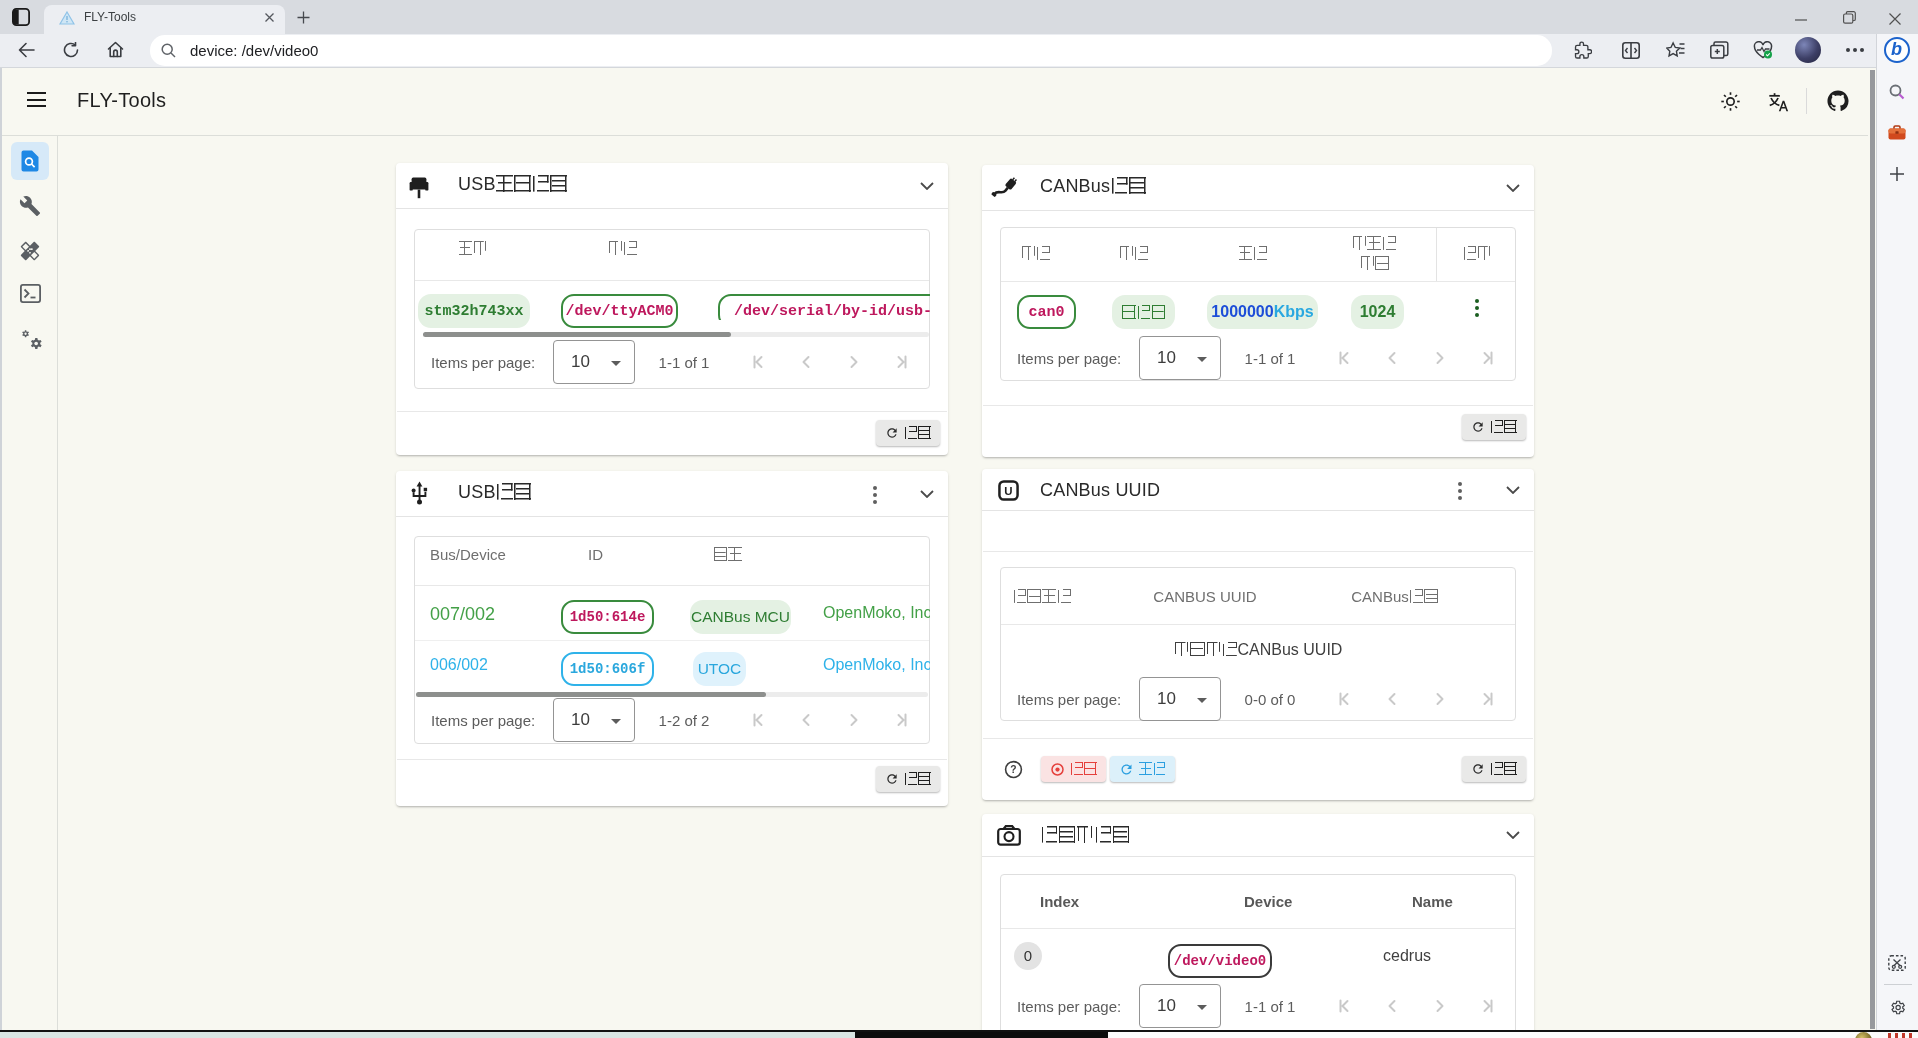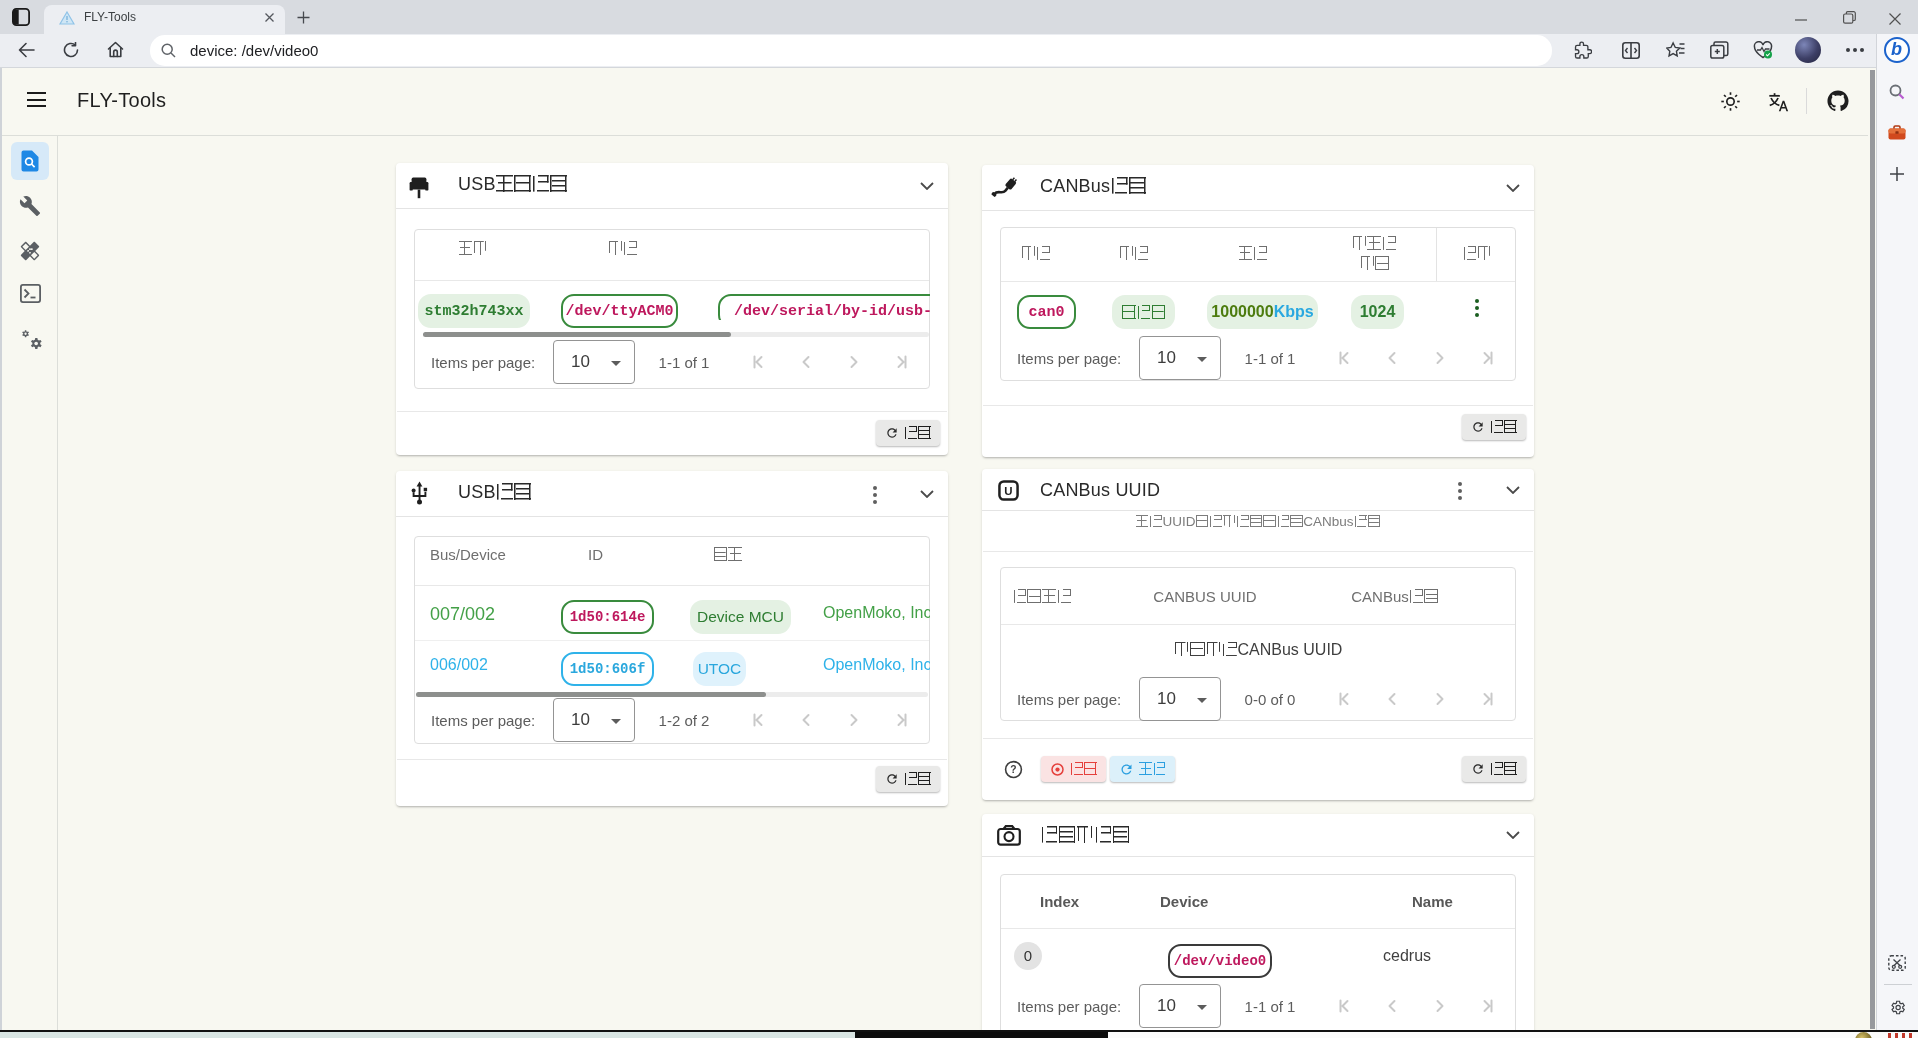--- a/index.html
+++ b/index.html
@@ -292,21 +292,21 @@
         <path d="M1 1 L7 7 L13 1" stroke="#4a4a4a" stroke-width="1.8" fill="none"></path>
       </svg>
 </div>
 <div class="panel" style="left:414px;top:536px;width:516px;height:208px"></div>
 <span class="th" style="left:430px;top:546px">Bus/Device</span>
 <span class="th" style="left:588px;top:546px">ID</span>
 <span class="th" style="left:713px;top:546px"><i class="k k5"></i><i class="k k2"></i></span>
 <div class="divl" style="left:415px;width:514px;top:585px"></div>
 <span class="a" style="left:430px;top:604px;font-size:18px;color:#43a047">007/002</span>
 <div class="pill" style="left:561px;top:600px;width:93px;font-size:14px">1d50:614e</div>
-<div class="chip" style="left:690px;top:600px;width:101px;font-family:'Liberation Sans',sans-serif;font-weight:normal;font-size:15.5px">Device MCU</div>
+<div class="chip" style="left:690px;top:600px;width:101px;font-family:'Liberation Sans',sans-serif;font-weight:normal;font-size:15.5px">CANBus MCU</div>
 <span class="a" style="left:823px;top:604px;font-size:16px;color:#43a047;width:107px;overflow:hidden;white-space:nowrap">OpenMoko, Inc. st</span>
 <div class="divl" style="left:415px;width:514px;top:640px;background:#efefef"></div>
 <span class="a" style="left:430px;top:656px;font-size:16px;color:#2eb2e9">006/002</span>
 <div class="pill" style="left:561px;top:652px;width:93px;font-size:14px;border-color:#2eb2e9;color:#2aa7dd">1d50:606f</div>
 <div class="chip" style="left:693px;top:652px;width:53px;background:#dff2fc;color:#2aa7dd;font-family:'Liberation Sans',sans-serif;font-weight:normal;font-size:15.5px">UTOC</div>
 <span class="a" style="left:823px;top:656px;font-size:16px;color:#2eb2e9;width:107px;overflow:hidden;white-space:nowrap">OpenMoko, Inc. C</span>
 <div class="hst" style="left:416px;top:692px;width:512px"></div>
 <div class="hsb" style="left:416px;top:692px;width:350px"></div>
 <div class="pag" style="left:414px;top:698px;width:516px">
  <span class="ipp">Items per page:</span>
@@ -361,21 +361,21 @@
 <div class="a" style="left:1436px;top:228px;width:1px;height:53px;background:#e3e3e3"></div>
 <span class="th" style="left:1462px;top:245px"><i class="k k4"></i><i class="k k3"></i></span>
 <div class="divl" style="left:1001px;width:514px;top:281px"></div>
 <div class="pill" style="left:1017px;top:295px;width:59px">can0</div>
 <div class="chip" style="left:1112px;top:295px;width:63px;font-family:'Liberation Sans',sans-serif;font-weight:normal">
       <i class="k k1"></i>
       <i class="k k4"></i>
       <i class="k k1"></i>
     </div>
 <div class="chip" style="left:1207px;top:295px;width:111px;font-family:'Liberation Sans',sans-serif;font-size:16px">
-      <span style="color:#4d7c0f">1000000</span>
+      <span style="color:#1d4ed8">1000000</span>
       <span style="color:#29a8e0">Kbps</span>
     </div>
 <div class="chip" style="left:1351px;top:295px;width:53px;font-family:'Liberation Sans',sans-serif;font-size:16px">1024</div>
 <div class="kebab" style="left:1475px;top:299px">
       <i style="background:#1b5e20"></i>
       <i style="background:#1b5e20"></i>
       <i style="background:#1b5e20"></i>
     </div>
 <div class="pag" style="left:1000px;top:336px;width:516px">
  <span class="ipp">Items per page:</span>
@@ -415,21 +415,20 @@
  <div class="kebab" style="left:476px;top:13px">
         <i></i>
         <i></i>
         <i></i>
       </div>
  <svg class="a" style="left:524px;top:17px" width="14" height="8">
         <path d="M1 1 L7 7 L13 1" stroke="#4a4a4a" stroke-width="1.8" fill="none"></path>
       </svg>
 </div>
 <div class="a" style="left:982px;top:469px;width:552px;height:42px;border-bottom:1px solid #e4e4e4;box-sizing:border-box"></div>
-<div class="a" style="left:982px;top:514px;width:552px;text-align:center;font-size:13.5px;color:#7c7c7c"><i class="k k2"></i><i class="k k4"></i>UUID<i class="k k1"></i><i class="k k4"></i><i class="k k3"></i><i class="k k4"></i><i class="k k5"></i><i class="k k1"></i><i class="k k4"></i><i class="k k5"></i>CANbus<i class="k k4"></i><i class="k k5"></i></div>
 <div class="divl" style="left:983px;width:550px;top:551px"></div>
 <div class="panel" style="left:1000px;top:567px;width:516px;height:154px"></div>
 <span class="th" style="left:1012px;top:588px"><i class="k k4"></i><i class="k k1"></i><i class="k k2"></i><i class="k k4"></i></span>
 <span class="th" style="left:1105px;top:588px;width:200px;text-align:center;display:inline-block">CANBUS UUID</span>
 <span class="th" style="left:1320px;top:588px;width:150px;text-align:center;display:inline-block">CANBus<i class="k k4"></i><i class="k k5"></i></span>
 <div class="divl" style="left:1001px;width:514px;top:624px"></div>
 <div class="a" style="left:1000px;top:641px;width:516px;text-align:center;font-size:16px;color:#3f3f3f"><i class="k k3"></i><i class="k k1"></i><i class="k k3"></i><i class="k k4"></i>CANBus UUID</div>
 <div class="pag" style="left:1000px;top:677px;width:516px">
  <span class="ipp">Items per page:</span>
  <div class="dd">
@@ -482,21 +481,21 @@
         <path d="M6.5 4 L8.8 1.2 h6.4 L17.5 4" fill="none" stroke="#1f1f1f" stroke-width="2.2"></path>
         <circle cx="12" cy="11.6" r="4.5" fill="none" stroke="#1f1f1f" stroke-width="2.1"></circle>
       </svg>
  <div class="ctitle" style="left:58px"><i class="k k4"></i><i class="k k5"></i><i class="k k3"></i><i class="k k4"></i><i class="k k5"></i></div>
  <svg class="a" style="left:524px;top:17px" width="14" height="8">
         <path d="M1 1 L7 7 L13 1" stroke="#4a4a4a" stroke-width="1.8" fill="none"></path>
       </svg>
 </div>
 <div class="panel" style="left:1000px;top:874px;width:516px;height:160px"></div>
 <span class="th" style="left:1040px;top:893px;color:#585858;font-weight:bold">Index</span>
-<span class="th" style="left:1160px;top:893px;color:#585858;font-weight:bold">Device</span>
+<span class="th" style="left:1244px;top:893px;color:#585858;font-weight:bold">Device</span>
 <span class="th" style="left:1412px;top:893px;color:#585858;font-weight:bold">Name</span>
 <div class="divl" style="left:1001px;width:514px;top:928px"></div>
 <div class="a" style="left:1014px;top:942px;width:28px;height:28px;border-radius:50%;background:#e3e3e3;color:#333;font-size:15px;text-align:center;line-height:28px">0</div>
 <div class="pill" style="left:1168px;top:944px;width:104px;border-color:#3a3a3a;color:#be185d;font-size:14px">/dev/video0</div>
 <span class="a" style="left:1383px;top:947px;font-size:16px;color:#3f3f3f">cedrus</span>
 <div class="pag" style="left:1000px;top:984px;width:516px">
  <span class="ipp">Items per page:</span>
  <div class="dd">
         <b>10</b>
         <i></i>

